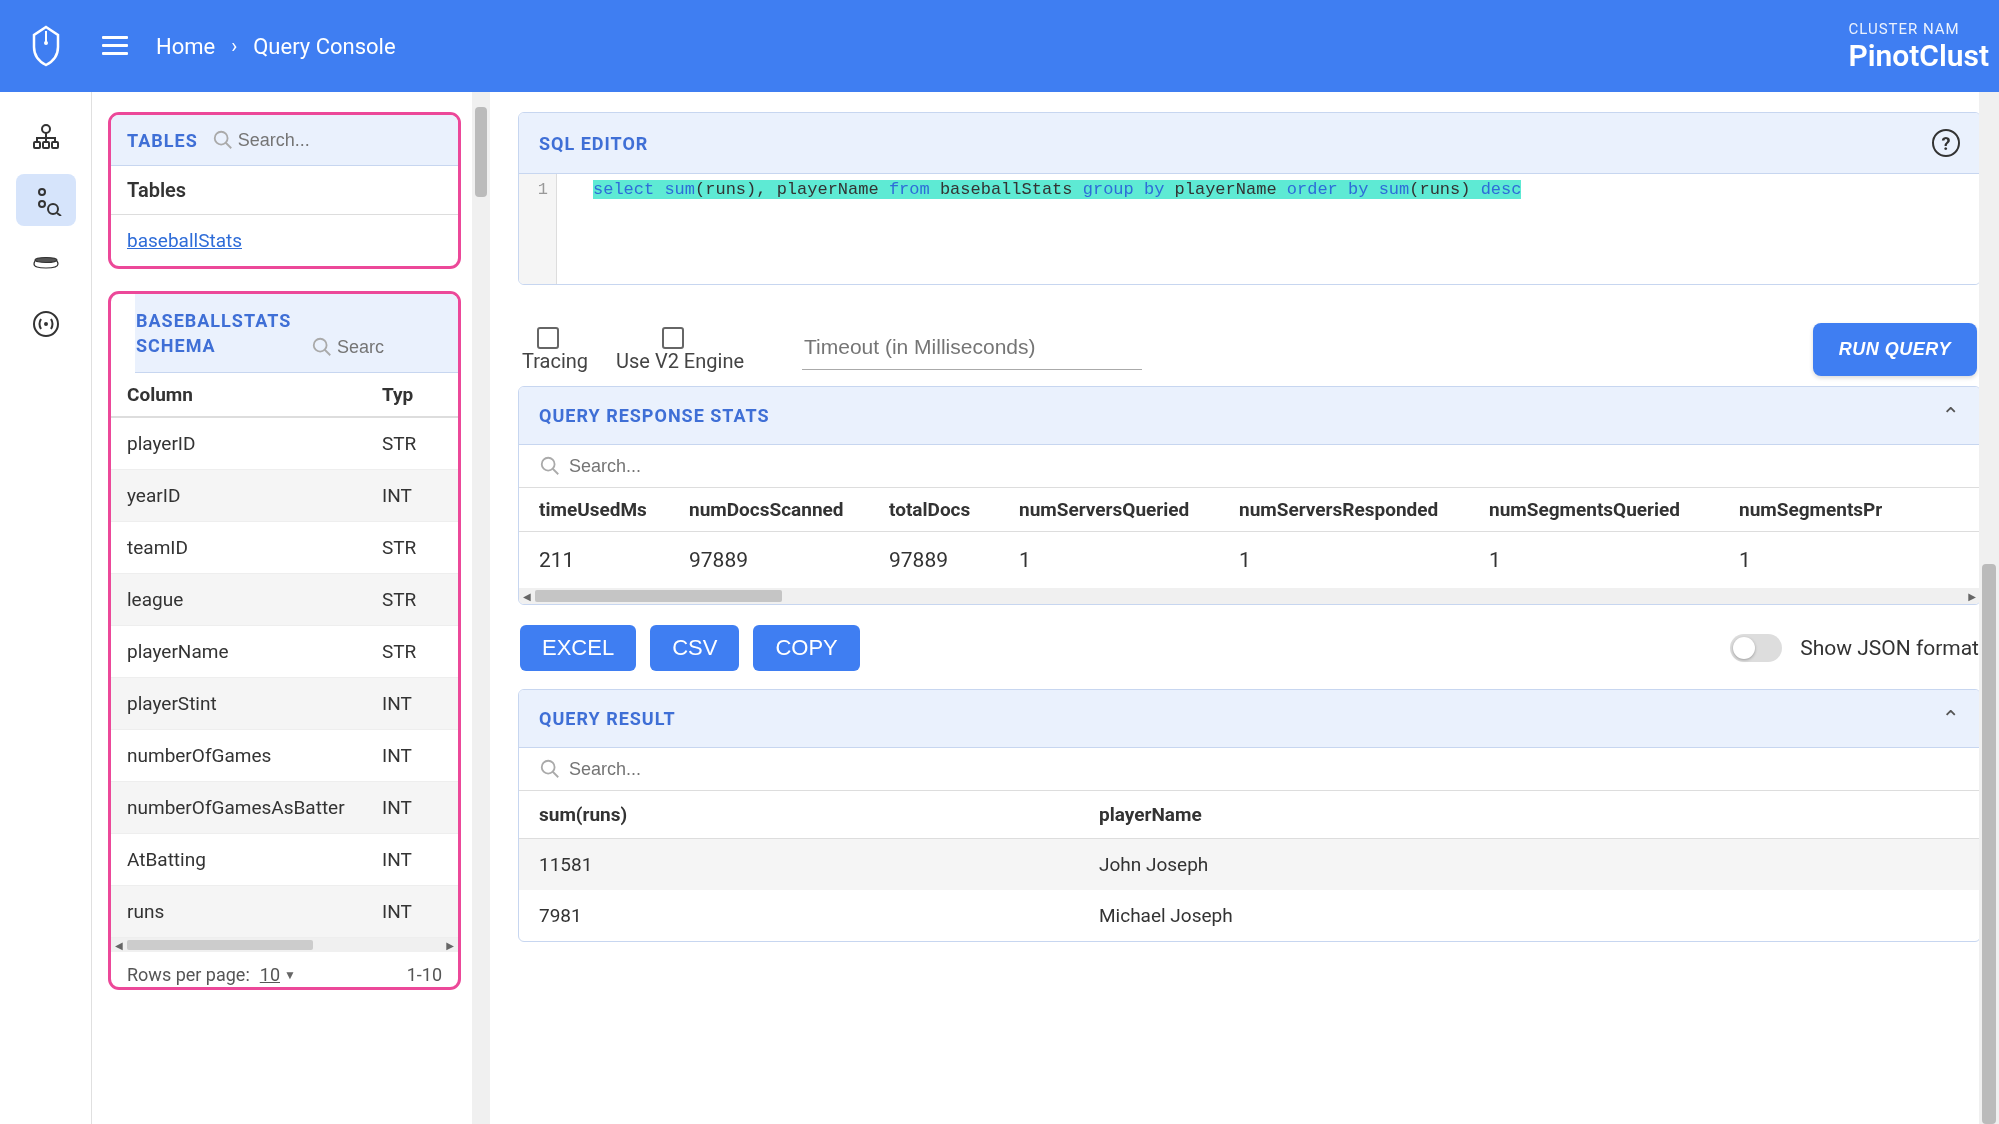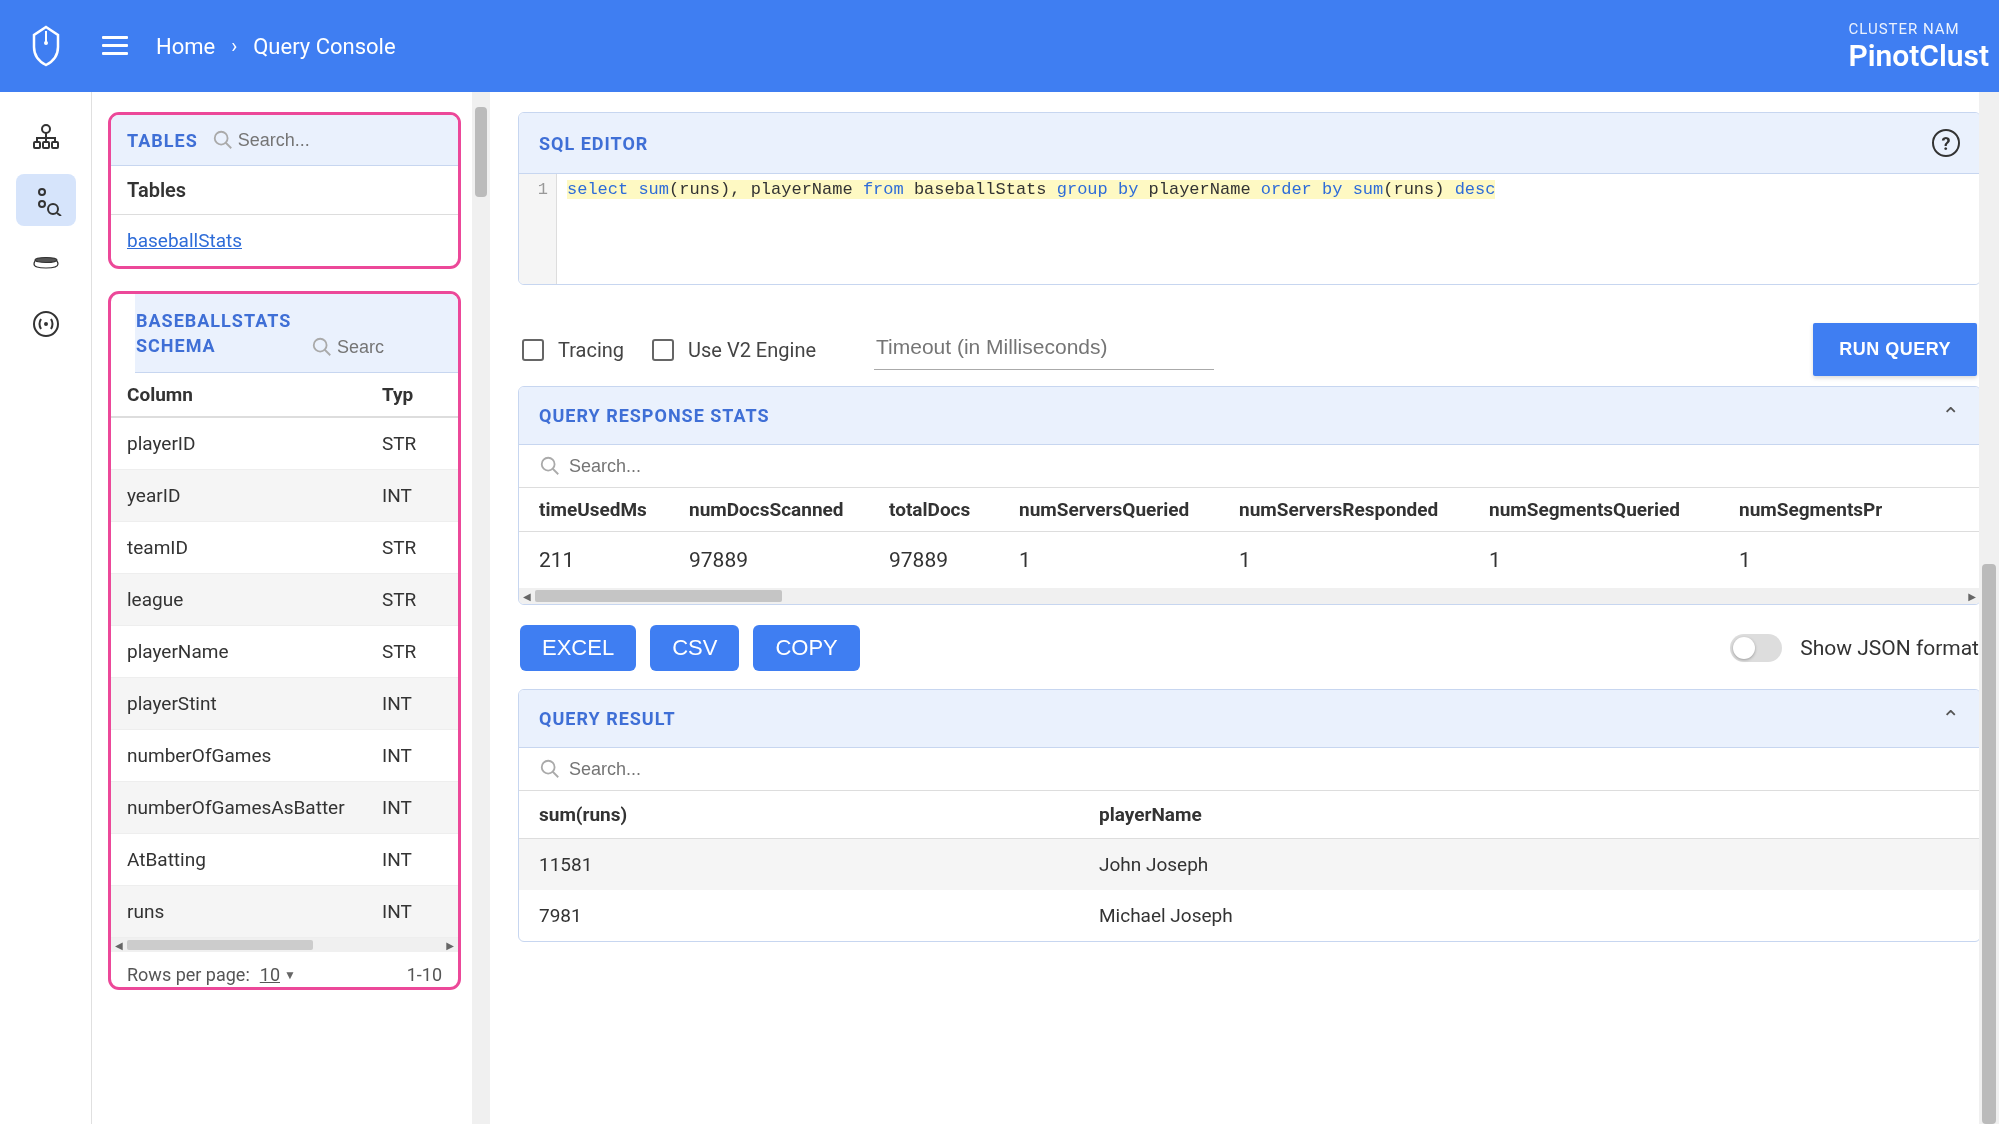--- a/index.html
+++ b/index.html
@@ -67,27 +67,27 @@
 .card { border: 1px solid #c7d6f0; border-radius: 6px; margin-bottom: 20px; overflow: hidden; }
 .card-head { display: flex; align-items: center; padding: 16px 20px; background: #eaf1fd; border-bottom: 1px solid #c7d6f0; }
 .card-title { color: #3f6fd6; font-size: 18px; font-weight: 700; letter-spacing: 1px; }
 .help-icon { margin-left: auto; width: 28px; height: 28px; border: 2.5px solid #333; border-radius: 50%; display: flex; align-items: center; justify-content: center; font-weight: 700; font-size: 18px; cursor: pointer; }
 .chev-up { margin-left: auto; font-size: 22px; color: #555; cursor: pointer; }
 
 .code-area { display: flex; min-height: 110px; }
 .gutter { width: 38px; background: #f5f5f5; color: #999; text-align: right; padding: 6px 8px 0 0; font-family: "Courier New", monospace; font-size: 17px; border-right: 1px solid #ddd; }
 .code { flex: 1; padding: 6px 10px; font-family: "Courier New", monospace; font-size: 17px; background: #fff; }
 .tok-kw { color: #2e6cd8; }
-.tok-hl { background: #fef9c3; }
+.tok-hl { background: #5eead4; margin-left: 26px; }
 
 .query-controls { display: flex; align-items: center; padding: 18px 4px 10px; gap: 28px; }
-.chk { display: flex; align-items: center; font-size: 20px; color: #444; cursor: pointer; }
+.chk { display: flex; align-items: center; font-size: 20px; color: #444; cursor: pointer; flex-direction: column; }
 .chk .box { width: 22px; height: 22px; border: 2.4px solid #666; border-radius: 3px; margin-right: 14px; }
 .timeout { border: none; border-bottom: 1px solid #aaa; font-size: 21px; color: #888; padding: 6px 2px 10px; width: 340px; outline: none; margin-left: 30px; }
-.run-btn { margin-left: auto; background: #3f7ef2; color: #fff; border: none; padding: 16px 26px; font-size: 18px; font-weight: 600; letter-spacing: 0.5px; border-radius: 2px; cursor: pointer; box-shadow: 0 2px 4px rgba(0,0,0,0.15); }
+.run-btn { margin-left: auto; background: #3f7ef2; color: #fff; border: none; padding: 16px 26px; font-size: 18px; font-weight: 600; letter-spacing: 0.5px; border-radius: 8px; cursor: pointer; box-shadow: 0 2px 4px rgba(0,0,0,0.15); font-style: italic; }
 
 .search-row { display: flex; align-items: center; padding: 10px 20px; color: #999; }
 .search-row svg { width: 22px; height: 22px; margin-right: 8px; }
 .search-row input { border: none; font-size: 18px; color: #666; outline: none; width: 200px; }
 .stats-head { display: flex; padding: 10px 20px; font-size: 19px; font-weight: 700; border-bottom: 1px solid #ddd; border-top: 1px solid #ddd; }
 .stats-row { display: flex; padding: 16px 20px; font-size: 21px; }
 .sc { padding-right: 30px; }
 .sc1 { width: 150px; }
 .sc2 { width: 200px; }
 .sc3 { width: 130px; }

